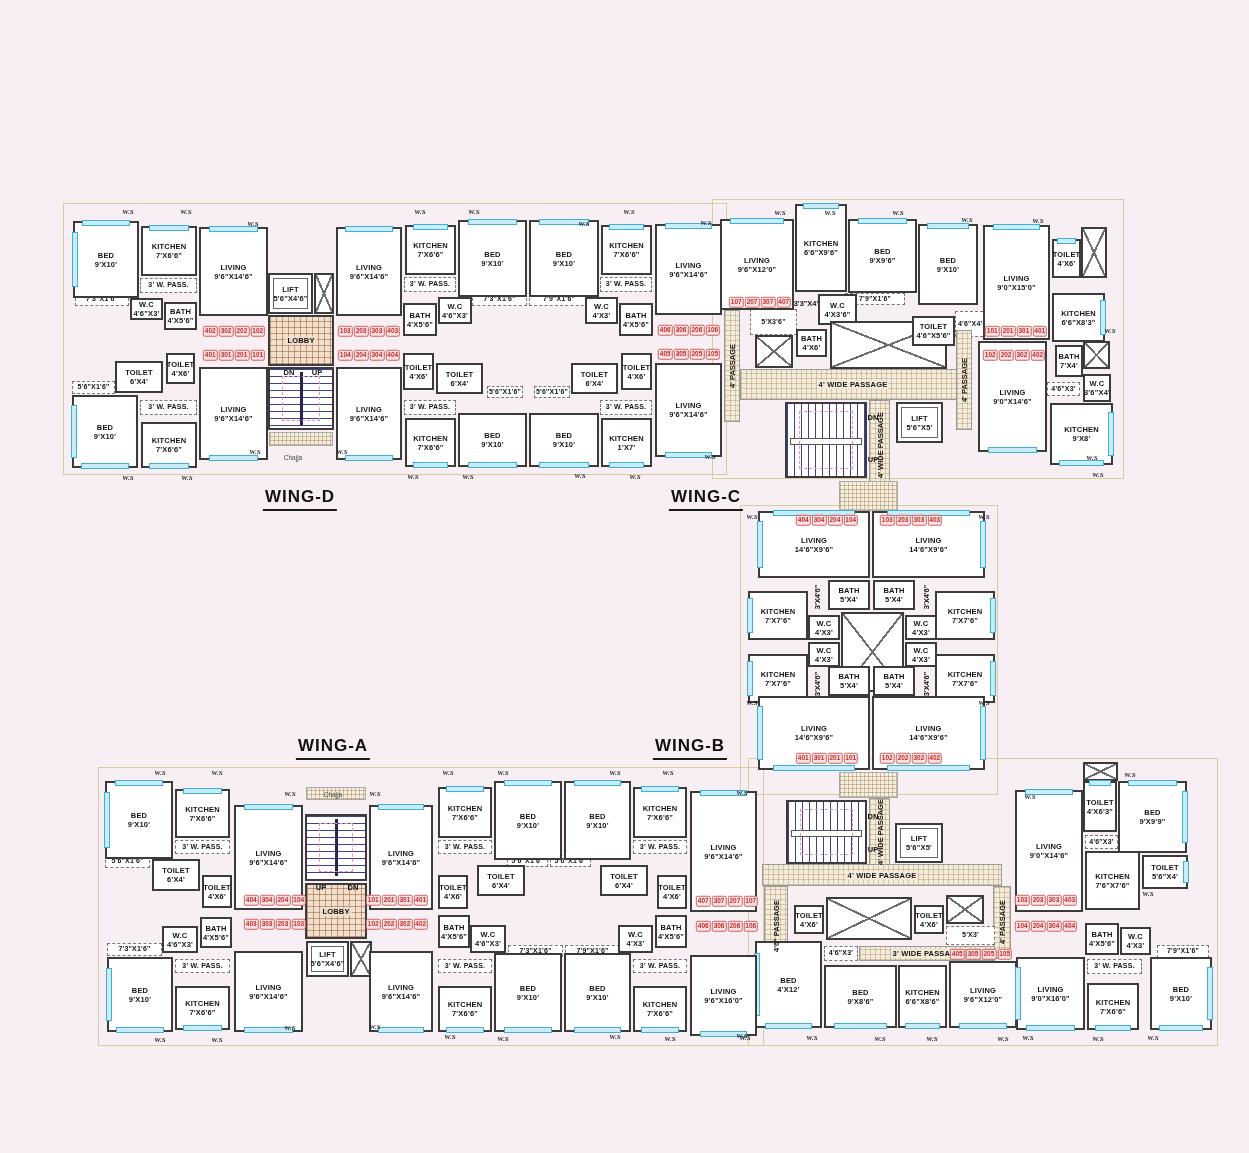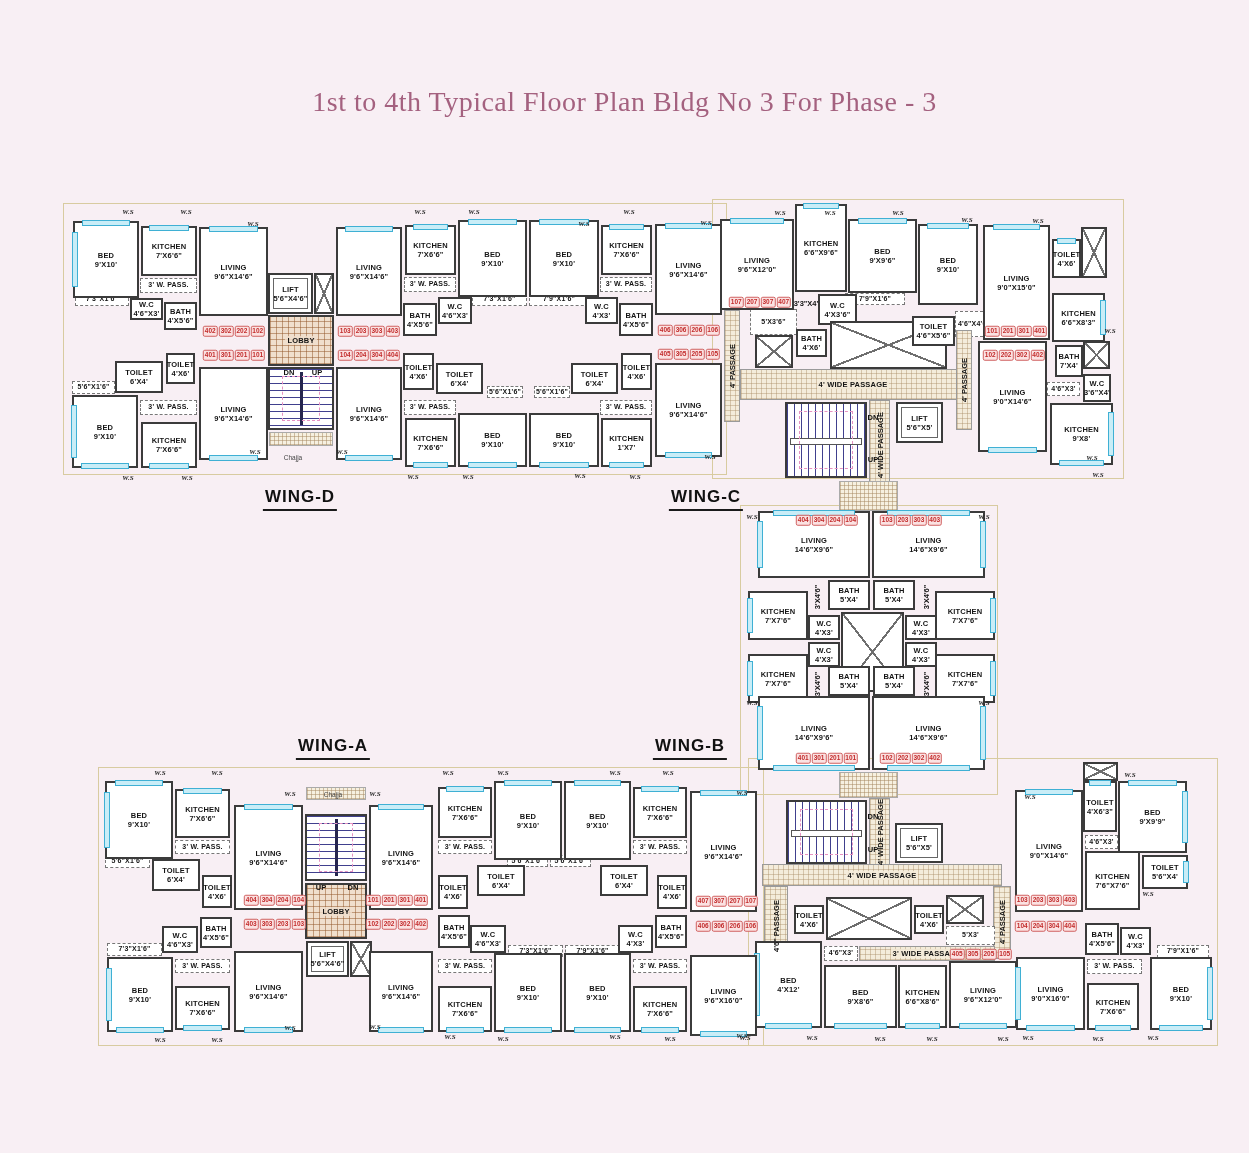--- a/index.html
+++ b/index.html
@@ -34,21 +34,20 @@
   .lb.ch{font:6.5px "Liberation Sans",sans-serif;color:#444}
   .lb.rot{writing-mode:vertical-rl;transform:translate(-50%,-50%) rotate(180deg)}
   .lb.wing{font:bold 17px "Liberation Sans",sans-serif;letter-spacing:1px;border-bottom:2px solid #1a1a1a;padding:0 2px 2px;z-index:6}
   .chips{position:absolute;display:flex;gap:1px;transform:translate(-50%,-50%);z-index:5}
   .chip{font:bold 6.5px/1 "Liberation Sans",sans-serif;color:#c22b2b;background:#fbe2e2;border:1px solid #d06060;border-radius:2px;padding:1px 1px}
 </style>
 </head>
 <body>
 
 <div id="plan">
-  <h1 id="title">1st to 4th Typical Floor Plan Bldg No 3  For Phase - 3</h1>
 <div class="outl" style="left: 63px; top: 203px; width: 662px; height: 270px;"></div>
     <div class="outl" style="left: 712px; top: 199px; width: 410px; height: 278px;"></div>
     <div class="outl" style="left: 740px; top: 505px; width: 256px; height: 288px;"></div>
     <div class="outl" style="left: 98px; top: 767px; width: 664px; height: 277px;"></div>
     <div class="outl" style="left: 748px; top: 758px; width: 468px; height: 286px;"></div>
     <div class="rm room" style="left: 73px; top: 221px; width: 66px; height: 77px;">
       <div class="rn">BED</div>
       <div class="rd">9'X10'</div>
       <i class="win win-t"></i>
       <i class="win win-l"></i>

